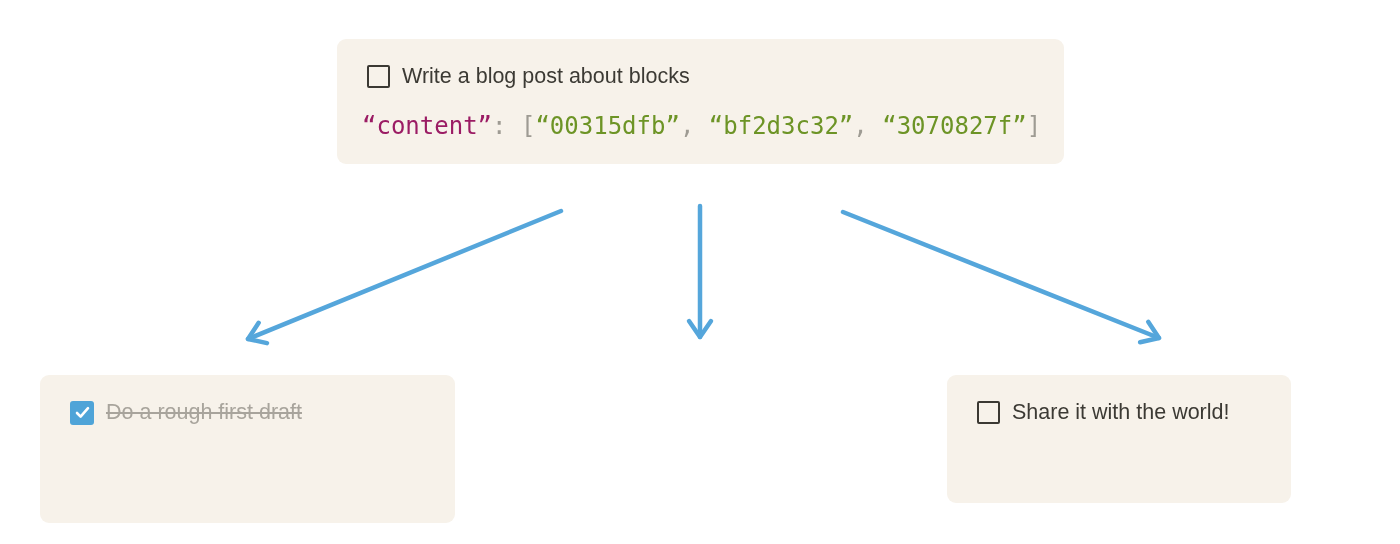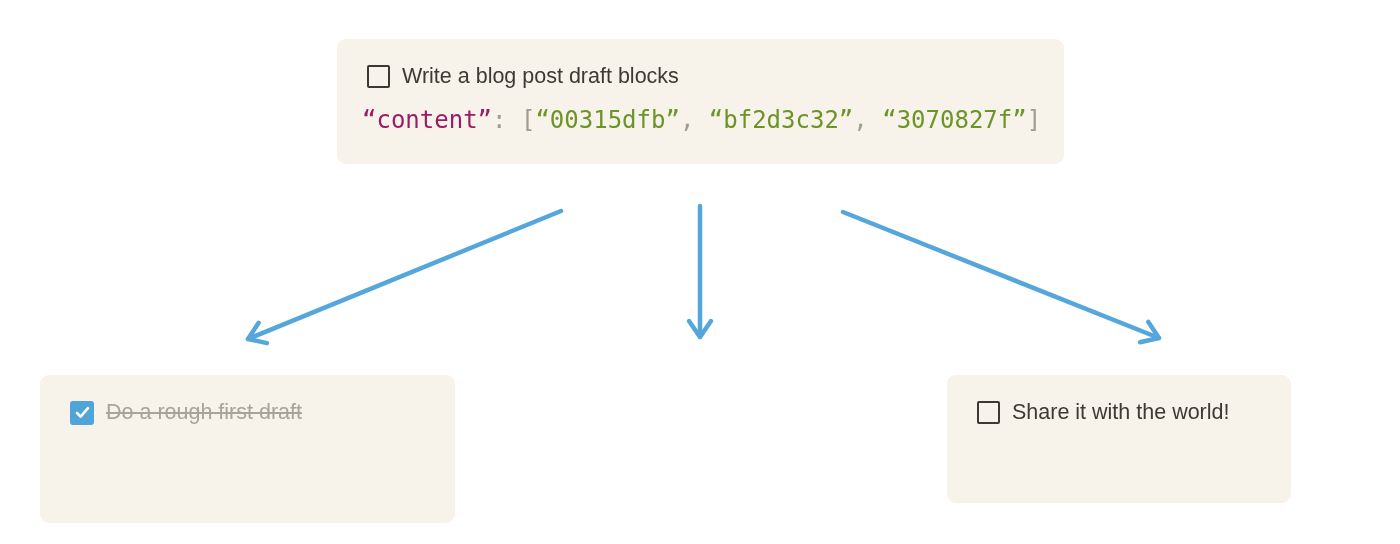--- a/index.html
+++ b/index.html
@@ -66,21 +66,21 @@
     line-height: 27px;
     color: #3c3a34;
     white-space: nowrap;
   }
   .todo-label.done {
     color: #a8a49c;
     text-decoration: line-through;
     text-decoration-thickness: 2px;
   }
   .code {
-    margin-top: 15px;
+    margin-top: 21px;
     margin-left: -5px;
     font-family: "DejaVu Sans Mono", monospace;
     font-size: 24px;
     line-height: 30px;
     white-space: pre;
     color: #9e9b93; 
   }
   .code .k { color: #9b1c64; }
   .code .v { color: #6d9426; }
 </style>
@@ -96,21 +96,21 @@
       </marker>
     </defs>
     <path d="M561,211 L248,339" fill="none" stroke="#55a6db" stroke-width="4.5" stroke-linecap="round" marker-end="url(#arw)"></path>
     <path d="M700,206 L700,337" fill="none" stroke="#55a6db" stroke-width="4.5" stroke-linecap="round" marker-end="url(#arw)"></path>
     <path d="M843,212 L1159,338" fill="none" stroke="#55a6db" stroke-width="4.5" stroke-linecap="round" marker-end="url(#arw)"></path>
   </svg>
 
   <div class="block parent">
     <div class="todo-row">
       <span class="cb unchecked"></span>
-      <span class="todo-label">Write a blog post draft blocks</span>
+      <span class="todo-label">Write a blog post about blocks</span>
     </div>
     <div class="code"><span class="k">“content”</span><span class="p">: </span><span class="p">[</span><span class="v">“00315dfb”</span><span class="p">, </span><span class="v">“bf2d3c32”</span><span class="p">, </span><span class="v">“3070827f”</span><span class="p">]</span></div>
   </div>
 
   <div class="block child1">
     <div class="todo-row">
       <span class="cb checked">
         <svg width="15" height="13" viewBox="0 0 15 13" aria-hidden="true">
           <polyline points="2,7 5.6,10.6 13,2.2" fill="none" stroke="#ffffff" stroke-width="2.6" stroke-linecap="round" stroke-linejoin="round"></polyline>
         </svg>

